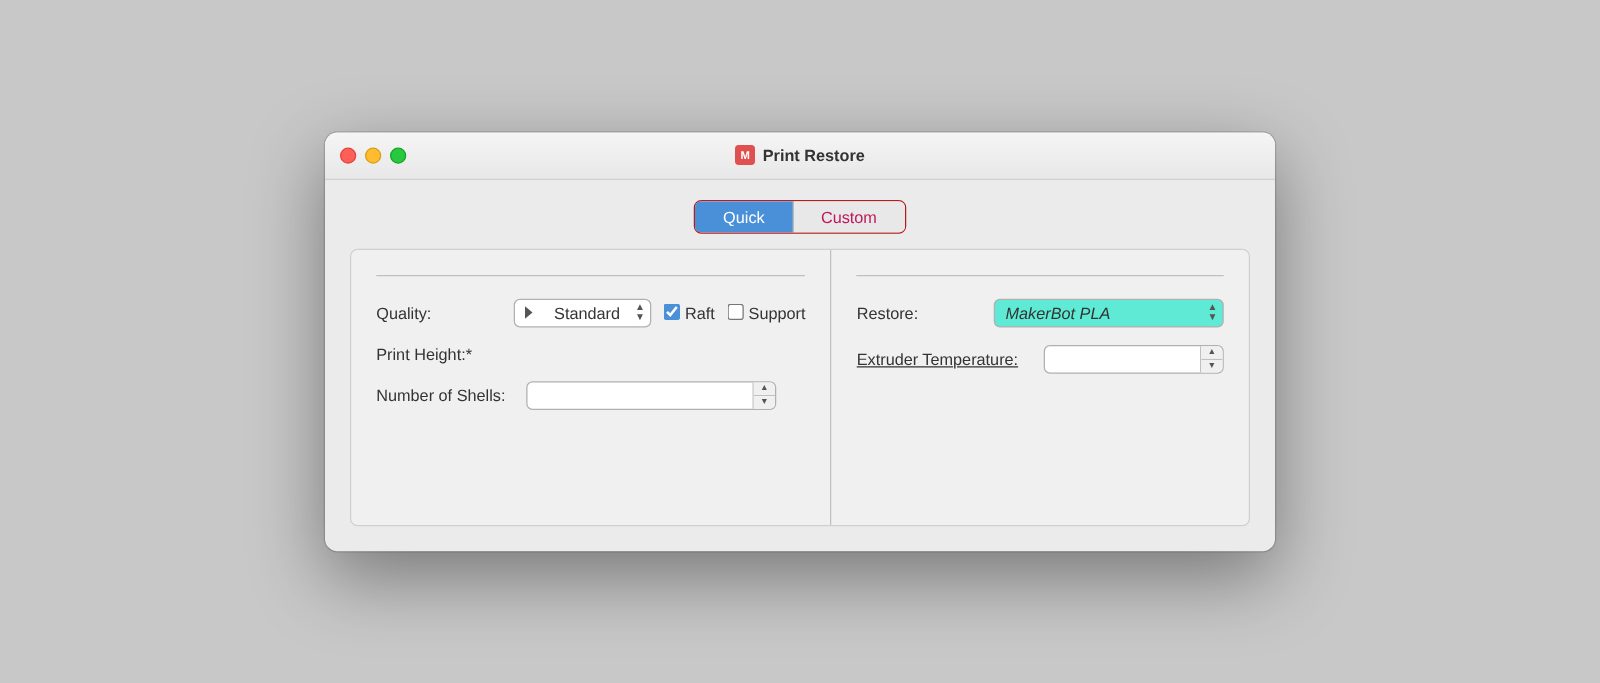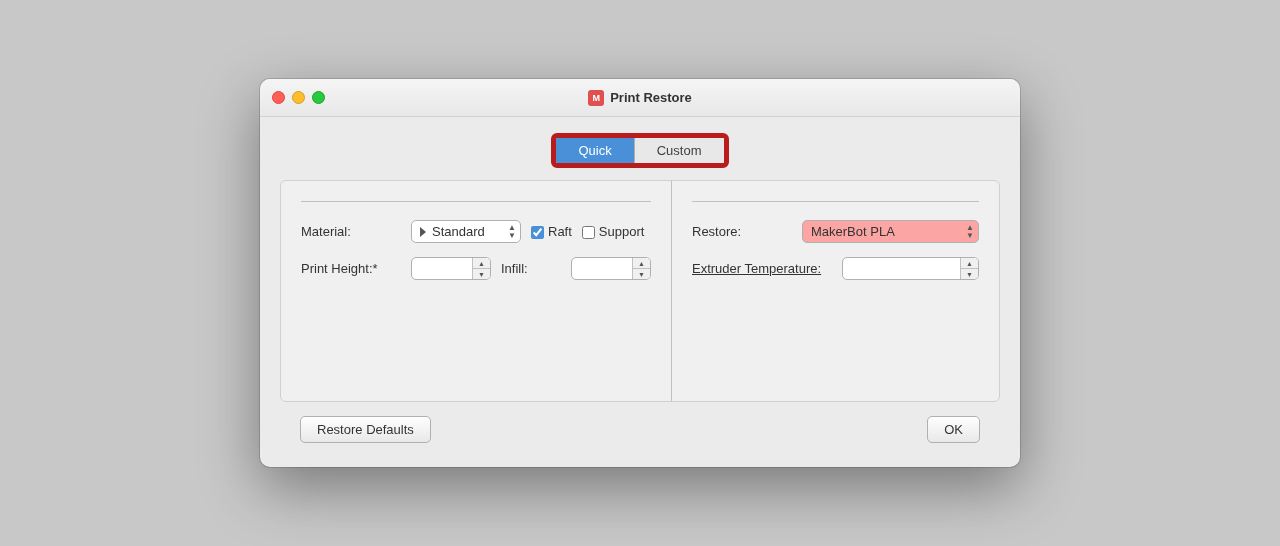--- a/index.html
+++ b/index.html
@@ -84,31 +84,31 @@
     }
 
     .tabs-row {
       display: flex;
       justify-content: center;
       margin-bottom: 12px;
     }
 
     .tab-group {
       display: flex;
-      border: 5px solid #b91c1c;
+      border: 1px solid #b91c1c;
       border-radius: 6px;
       overflow: hidden;
     }
 
     .tab {
       padding: 5px 22px;
       font-size: 13px;
       cursor: pointer;
       background: #e8e8e8;
-      color: #404040;
+      color: #be185d;
       border: none;
       outline: none;
     }
 
     .tab.active {
       background: #4a90d9;
       color: white;
       font-weight: 500;
     }
 
@@ -161,33 +161,34 @@
 
     .form-controls {
       display: flex;
       align-items: center;
       gap: 10px;
     }
 
     select {
       appearance: none;
       -webkit-appearance: none;
-      background: #fca5a5;
+      background: #5eead4;
       border: 1px solid #b0b0b0;
       border-radius: 5px;
       padding: 3px 24px 3px 8px;
       font-size: 13px;
       color: #333;
       cursor: pointer;
       outline: none;
+      font-style: italic;
     }
 
     .checkbox-label {
       display: flex;
-      align-items: flex-end;
+      align-items: flex-start;
       gap: 4px;
       font-size: 13px;
       color: #333;
       cursor: pointer;
     }
 
     .checkbox-label input[type="checkbox"] {
       width: 13px;
       height: 13px;
       accent-color: #4a90d9;
@@ -259,20 +260,21 @@
       align-items: center;
       gap: 6px;
       background: white;
       border: 1px solid #b0b0b0;
       border-radius: 5px;
       padding: 3px 24px 3px 8px;
       font-size: 13px;
       color: #333;
       cursor: pointer;
       min-width: 110px;
+      justify-content: space-between;
     }
 
     .quality-icon {
       width: 0;
       height: 0;
       border-left: 6px solid #555;
       border-top: 5px solid transparent;
       border-bottom: 5px solid transparent;
       flex-shrink: 0;
     }
@@ -345,21 +347,21 @@
       </div>
     </div>
 
     <div class="content-area">
       <div class="content-inner">
 
         <div class="left-panel">
           <div class="panel-divider"></div>
 
           <div class="form-row">
-            <span class="form-label">Material:</span>
+            <span class="form-label">Quality:</span>
             <div class="form-controls">
               <div class="quality-select-wrapper">
                 <div class="quality-select">
                   <div class="quality-icon"></div>
                   <span>Standard</span>
                 </div>
                 <div class="chevron-ud">
                   <span style="font-size:8px;color:#555;line-height:1;">▲</span>
                   <span style="font-size:8px;color:#555;line-height:1;">▼</span>
                 </div>
@@ -372,39 +374,35 @@
                 <input type="checkbox" style="">
                 <span>Support</span>
               </label>
             </div>
           </div>
 
           <div class="form-row">
             <span class="form-label">
               <span>Print Height:</span><span style="color:#333;">*</span>
             </span>
+          </div>
+
+          <div class="form-row">
+            <span class="form-label">Number of Shells:</span>
             <div class="form-controls">
+              <div style="margin-left: 0px;"></div>
               <div class="spinner-input">
-                <input type="text" style="">
-                <div class="spinner-buttons">
-                  <button class="spinner-btn">▲</button>
-                  <button class="spinner-btn">▼</button>
-                </div>
-              </div>
-              <span class="form-label label-value-gap">Infill:</span>
-              <div class="spinner-input">
-                <input type="text" style="">
+                <input type="text" class="wide" style="width: 200px;">
                 <div class="spinner-buttons">
                   <button class="spinner-btn">▲</button>
                   <button class="spinner-btn">▼</button>
                 </div>
               </div>
             </div>
           </div>
-
         </div>
 
         <div class="right-panel">
           <div class="panel-divider"></div>
 
           <div class="form-row">
             <span class="form-label">Restore:</span>
             <div class="quality-select-wrapper" style="flex:1;">
               <select style="width:100%;">
                 <option>MakerBot PLA</option>
@@ -424,18 +422,14 @@
                 <button class="spinner-btn">▲</button>
                 <button class="spinner-btn">▼</button>
               </div>
             </div>
           </div>
         </div>
 
       </div>
     </div>
 
-    <div class="footer">
-      <button class="btn">Restore Defaults</button>
-      <button class="btn primary">OK</button>
-    </div>
   </div>
 </div>
 
 </body></html>

